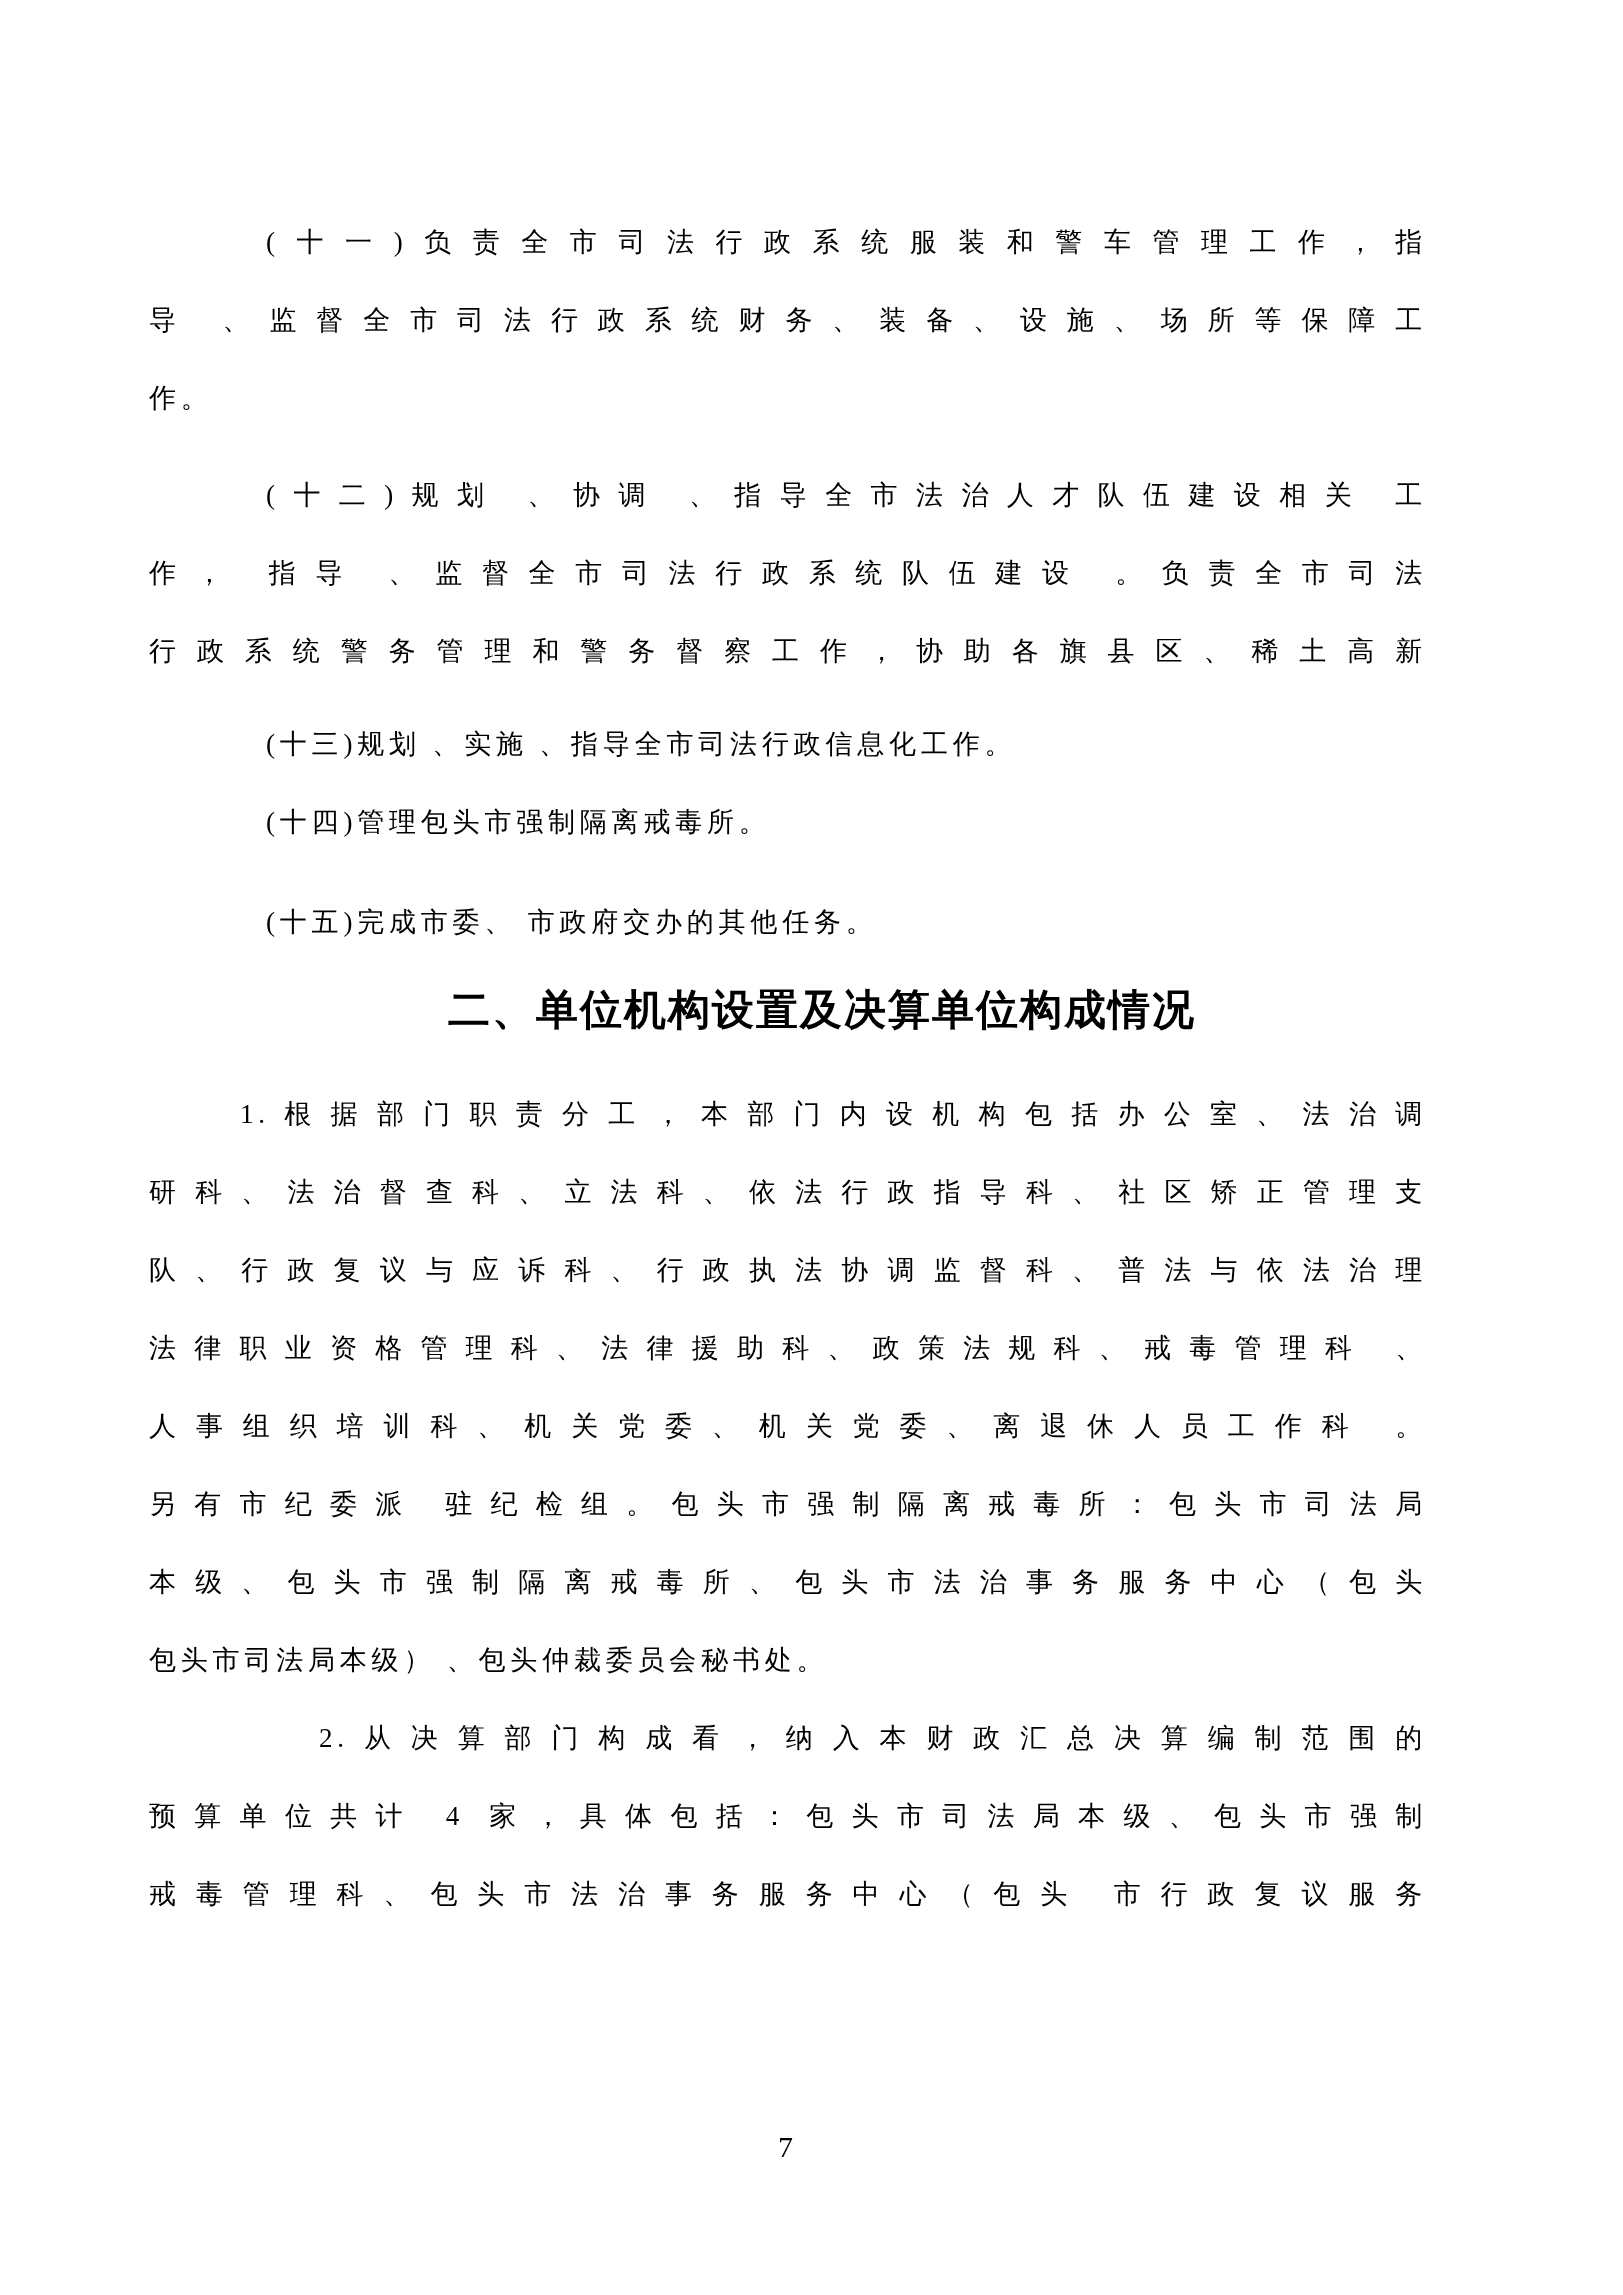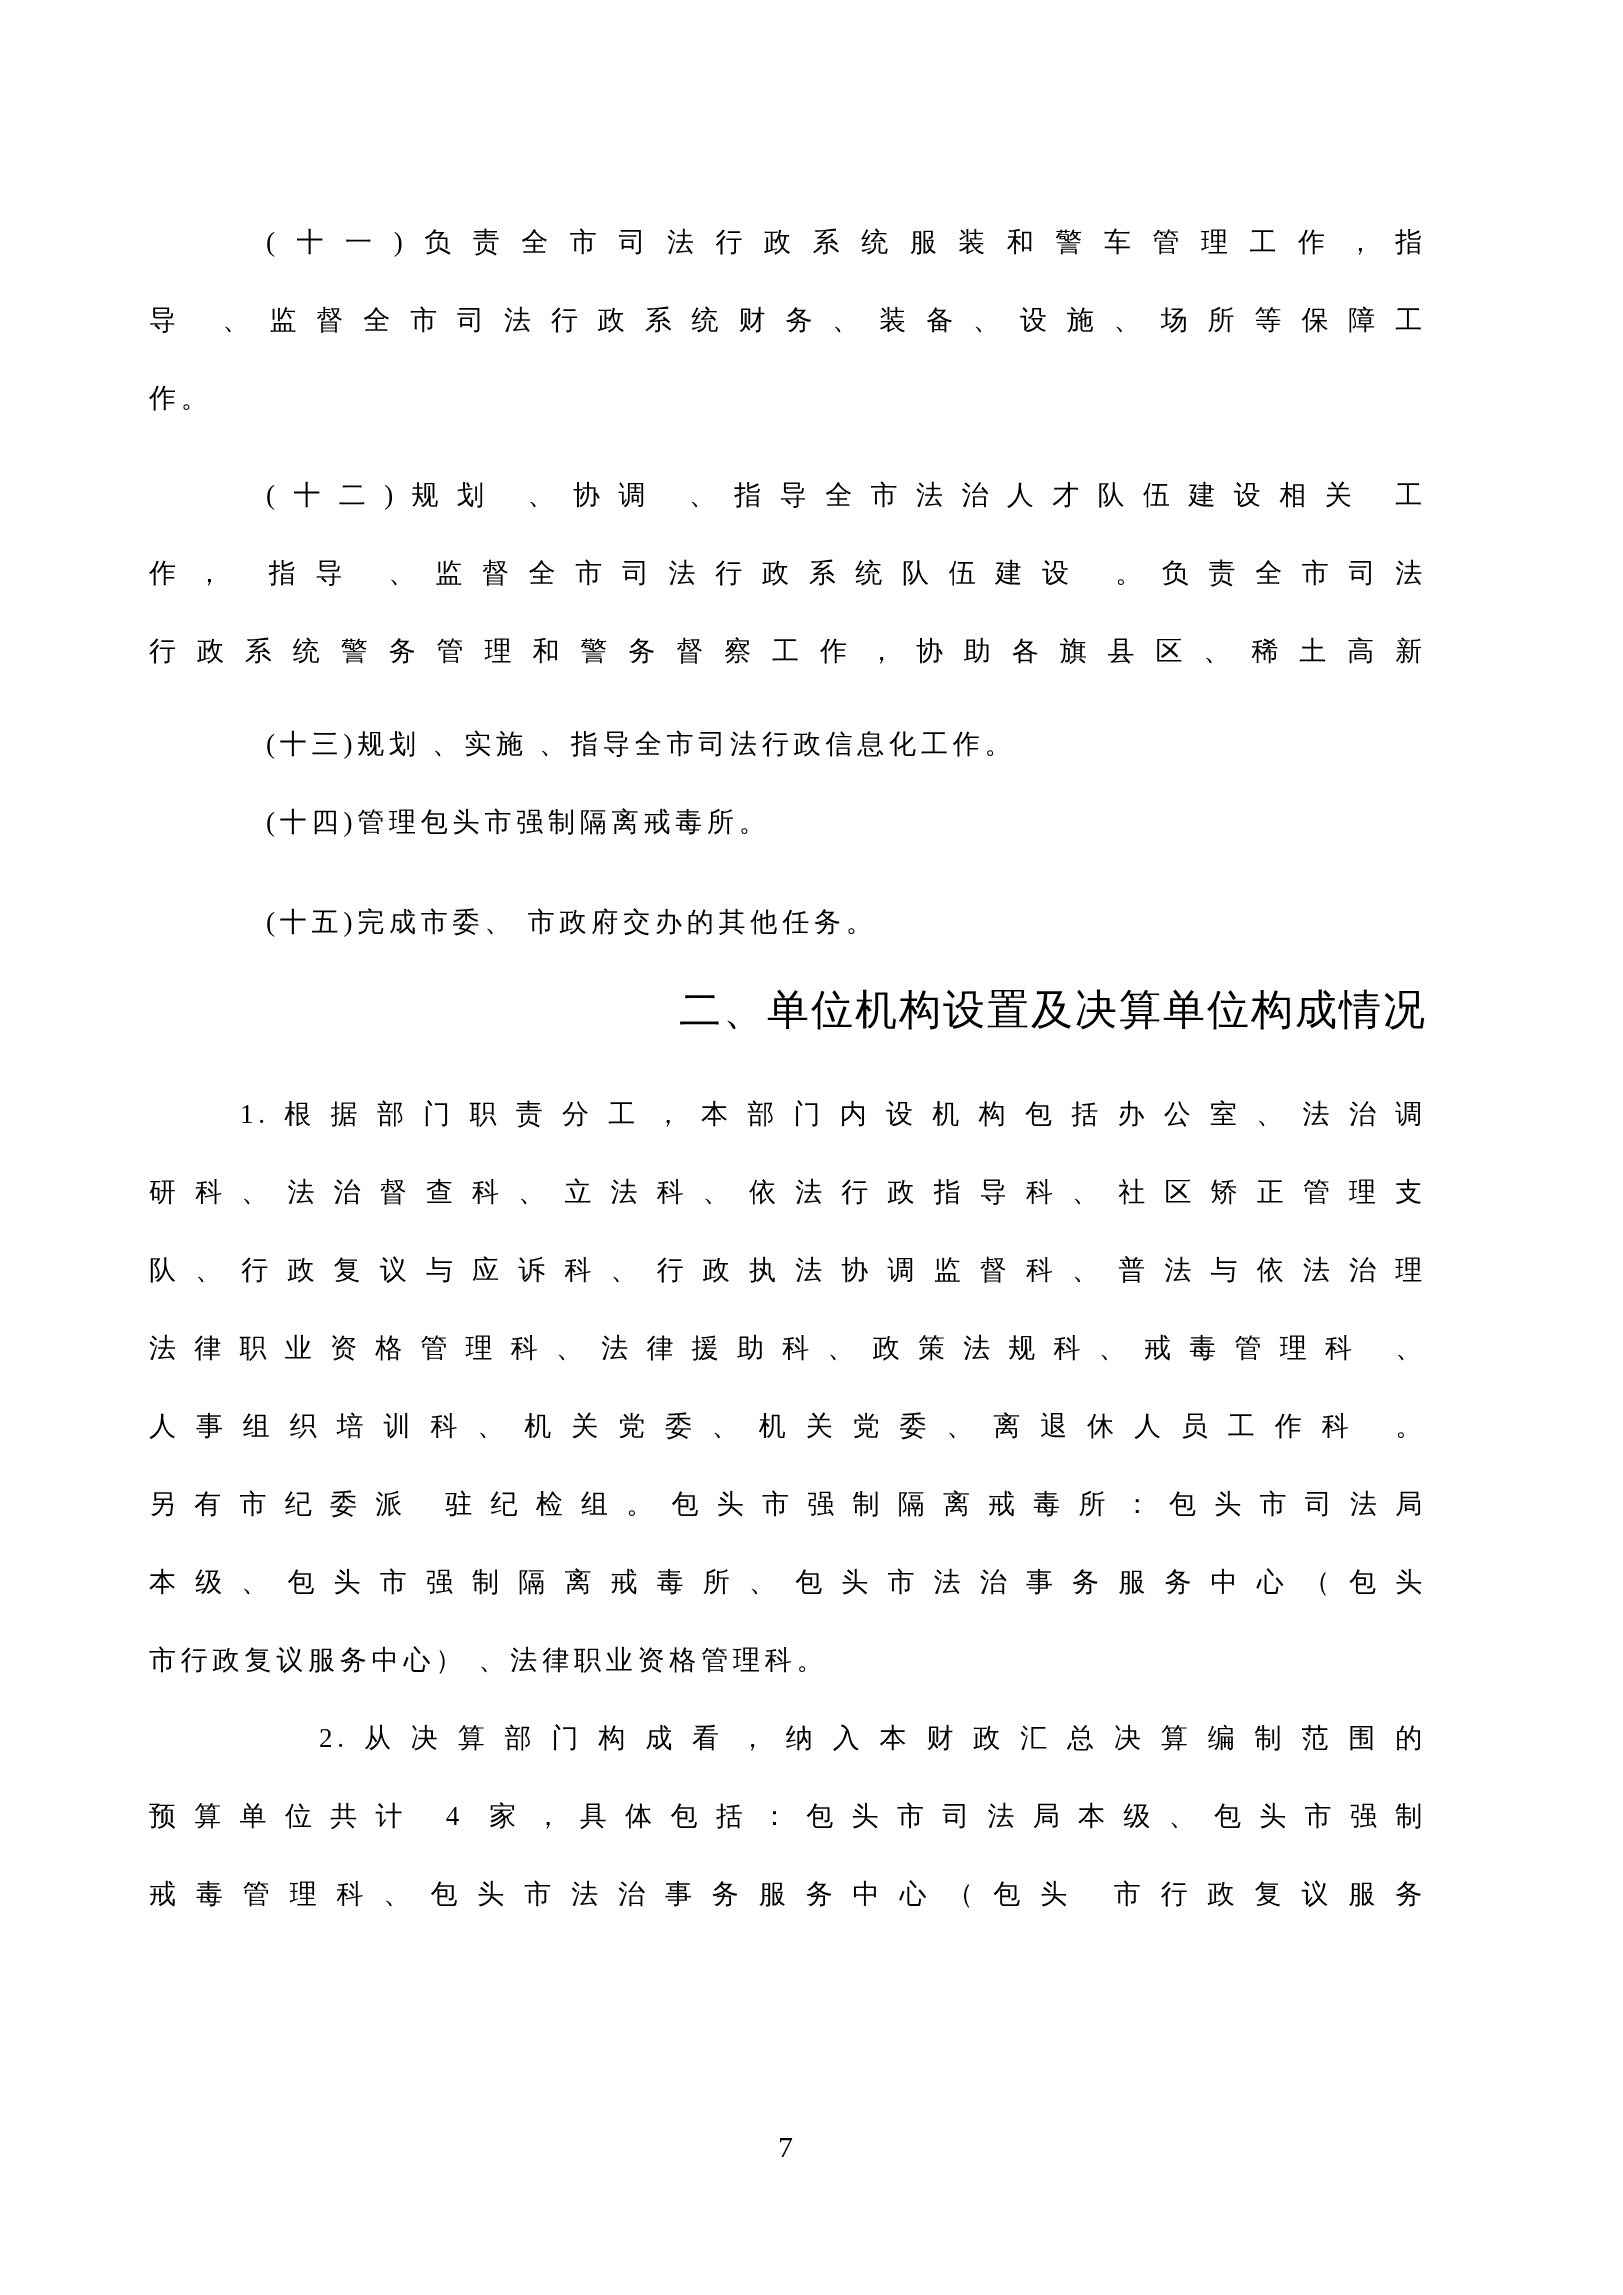--- a/index.html
+++ b/index.html
@@ -40,24 +40,24 @@
   .ind-c { text-indent: 170px; }  
   .m1 { margin-top: 19px; }
   .m2 { margin-top: 15px; }
   .m3 { margin-top: 22px; }
   .heading {
     margin-top: 6.8px;
     height: 83px;
     line-height: 83px;
     padding-left: 68px;
     font-size: 42px;
-    font-weight: normal;
+    font-weight: bold;
     letter-spacing: 2px;
     font-family: "Liberation Sans", sans-serif;
-    text-align: right;
+    text-align: center;
   }
   .para1 { margin-top: 24.5px; }
   .footer {
     position: absolute;
     top: 2131px;
     left: 0;
     width: 1623px;
     text-align: center;
     font-size: 30px;
     line-height: 31px;
@@ -98,21 +98,21 @@
     <div class="heading">二、单位机构设置及决算单位构成情况</div>
 
     <div class="block para1">
       <div class="line ind-b">1.根据部门职责分工，本部门内设机构包括办公室、法治调</div>
       <div class="line">研科、法治督查科、立法科、依法行政指导科、社区矫正管理支</div>
       <div class="line">队、行政复议与应诉科、行政执法协调监督科、普法与依法治理</div>
       <div class="line">法律职业资格管理科、法律援助科、政策法规科、戒毒管理科 、</div>
       <div class="line">人事组织培训科、机关党委、机关党委、离退休人员工作科 。</div>
       <div class="line">另有市纪委派 驻纪检组。包头市强制隔离戒毒所：包头市司法局</div>
       <div class="line">本级、包头市强制隔离戒毒所、包头市法治事务服务中心（包头</div>
-      <div class="line end">市行政复议服务中心） 、法律职业资格管理科。</div>
+      <div class="line end">包头市司法局本级） 、包头仲裁委员会秘书处。</div>
     </div>
 
     <div class="block">
       <div class="line ind-c">2.从决算部门构成看，纳入本财政汇总决算编制范围的</div>
       <div class="line">预算单位共计 4 家，具体包括：包头市司法局本级、包头市强制</div>
       <div class="line">戒毒管理科、包头市法治事务服务中心（包头 市行政复议服务</div>
     </div>
 
   </div>
 

